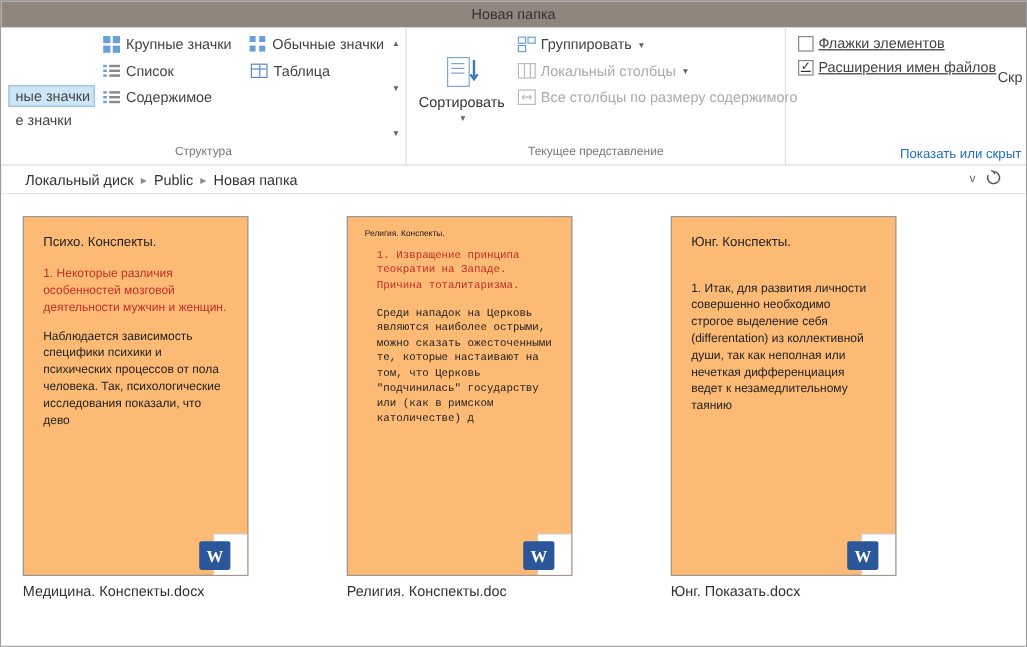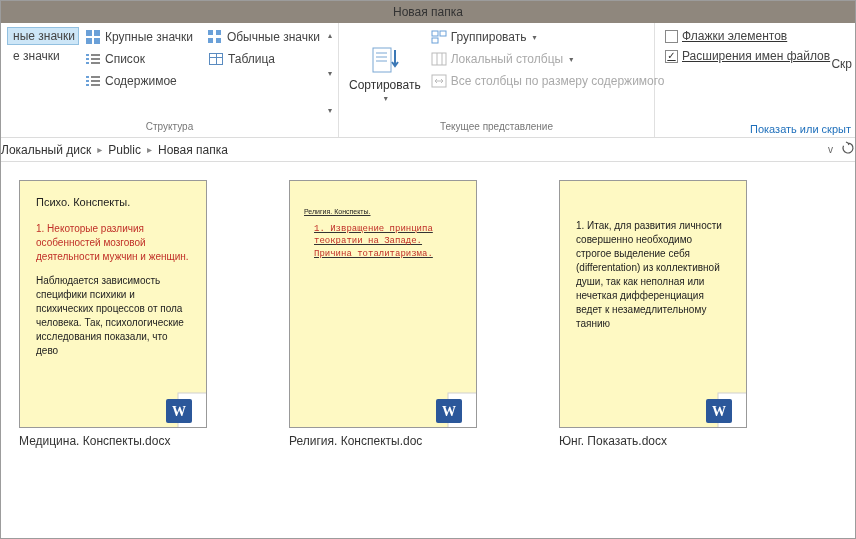--- a/index.html
+++ b/index.html
@@ -15,28 +15,28 @@
   .ribbon-btn.disabled { color: #aaa; }
   .small-icon { width: 16px; height: 16px; display: inline-flex; align-items: center; justify-content: center; font-size: 12px; }
   .drop-arrow { font-size: 8px; color: #666; margin-left: 2px; }
   .big-btn { display: flex; flex-direction: column; align-items: center; justify-content: center; width: 80px; padding: 4px; gap: 2px; }
   .big-icon { width: 32px; height: 32px; display: flex; align-items: center; justify-content: center; }
   .checkbox-row { display: flex; align-items: center; gap: 4px; padding: 2px 4px; font-size: 12px; color: #444; white-space: nowrap; }
   .checkbox { width: 13px; height: 13px; border: 1px solid #888; display: inline-flex; align-items: center; justify-content: center; font-size: 10px; }
   .checkbox.checked::after { content: "✓"; color: #333; line-height: 1; }
   .ribbon-right-cut { position: absolute; right: 4px; bottom: 2px; font-size: 11px; color: #1e6fbb; }
   .ribbon-top-cut { position: absolute; right: 3px; top: 34px; font-size: 12px; color: #444; }
-  .breadcrumb { height: 24px; border-bottom: 1px solid #dcdcdc; display: flex; align-items: center; padding: 0 0; font-size: 12px; justify-content: space-between; gap: 13px; }
+  .breadcrumb { height: 24px; border-bottom: 1px solid #dcdcdc; display: flex; align-items: center; padding: 0 20px; font-size: 12px; justify-content: space-between; gap: 13px; }
   .bc-left { display: flex; align-items: center; gap: 4px; }
   .bc-sep { color: #888; font-size: 10px; padding: 0 2px; }
   .bc-right { display: flex; align-items: center; gap: 8px; color: #666; }
   .content { padding: 18px 12px; display: flex; gap: 70px; height: calc(100% - 22px - 115px - 24px); overflow: auto; background: #fff; }
   .file-item { width: 200px; display: flex; flex-direction: column; align-items: center; }
-  .thumb { width: 188px; height: 248px; border: 1px solid #999; background: #fef9c3; padding: 14px 16px; position: relative; font-family: Verdana, sans-serif; font-size: 10px; line-height: 1.4; overflow: hidden; }
-  .thumb2 { padding: 26px 14px; font-size: 9px; font-family: "Courier New", monospace; text-decoration: underline; }
+  .thumb { width: 188px; height: 300px; border: 1px solid #999; background: #fdba74; padding: 14px 16px; position: relative; font-family: Verdana, sans-serif; font-size: 10px; line-height: 1.4; overflow: hidden; }
+  .thumb2 { padding: 10px 14px; font-size: 9px; font-family: "Courier New", monospace; }
   .thumb2 .hred { font-family: "Courier New", monospace; font-weight: bold; }
   .thumb .title { font-size: 11px; font-weight: normal; color: #222; margin-bottom: 12px; }
   .thumb .hred { color: #c03028; font-weight: normal; margin-bottom: 10px; }
   .thumb .body { color: #222; }
   .thumb2 .title { font-size: 7px; margin-bottom: 6px; font-family: Verdana, sans-serif;}
   .word-badge { position: absolute; right: -6px; bottom: -6px; width: 48px; height: 44px; }
   .file-label { margin-top: 6px; font-size: 12px; color: #333; text-align: left; width: 100%; padding-left: 6px; }
   
   .grid-ic { width:14px;height:14px; background:
     linear-gradient(#6aa0d8,#6aa0d8) 0 0/6px 6px no-repeat,
@@ -60,21 +60,21 @@
 <body>
 
 <div class="titlebar">
   <span>Новая папка</span>
 </div>
 
 <div class="ribbon">
 
   <div class="ribbon-group" style="width:338px;">
     <div class="ribbon-group-body">
-      <div class="ribbon-col" style="width:72px;">
+      <div class="ribbon-col" style="width:72px;margin-top:44px;">
         <div class="ribbon-btn selected">
           <span>ные значки</span>
         </div>
         <div class="ribbon-btn">
           <span>е значки</span>
         </div>
       </div>
       <div class="ribbon-col" style="width:124px;">
         <div class="ribbon-btn">
           <span class="small-icon">
@@ -221,33 +221,35 @@
           </svg>
       </span>
     </div>
     <div class="file-label">Медицина. Конспекты.docx</div>
   </div>
 
   <div class="file-item">
     <div class="thumb thumb2">
       <div class="title">Религия. Конспекты.</div>
       <div class="hred" style="padding-left:10px;">1. Извращение принципа теократии на Западе. Причина тоталитаризма.</div>
+      <div class="body" style="padding-left:10px;">Среди нападок на Церковь являются наиболее острыми, можно сказать ожесточенными те, которые настаивают на том, что Церковь "подчинилась" государству или (как в римском католичестве) д</div>
       <span class="word-badge">
         <svg width="48" height="44">
             <rect x="14" y="4" width="30" height="36" fill="#fff" stroke="#cfcfcf"></rect>
             <rect x="2" y="10" width="26" height="24" rx="2" fill="#2b579a"></rect>
             <text x="15" y="27" text-anchor="middle" fill="#fff" font-family="Segoe UI" font-size="14" font-weight="bold">W</text>
           </svg>
       </span>
     </div>
     <div class="file-label">Религия. Конспекты.doc</div>
   </div>
 
   <div class="file-item">
     <div class="thumb">
+      <div class="title">Юнг. Конспекты.</div>
       <div class="body" style="margin-top:24px;">1. Итак, для развития личности совершенно необходимо строгое выделение себя (differentation) из коллективной души, так как неполная или нечеткая дифференциация ведет к незамедлительному таянию</div>
       <span class="word-badge">
         <svg width="48" height="44">
             <rect x="14" y="4" width="30" height="36" fill="#fff" stroke="#cfcfcf"></rect>
             <rect x="2" y="10" width="26" height="24" rx="2" fill="#2b579a"></rect>
             <text x="15" y="27" text-anchor="middle" fill="#fff" font-family="Segoe UI" font-size="14" font-weight="bold">W</text>
           </svg>
       </span>
     </div>
     <div class="file-label">Юнг. Показать.docx</div>

